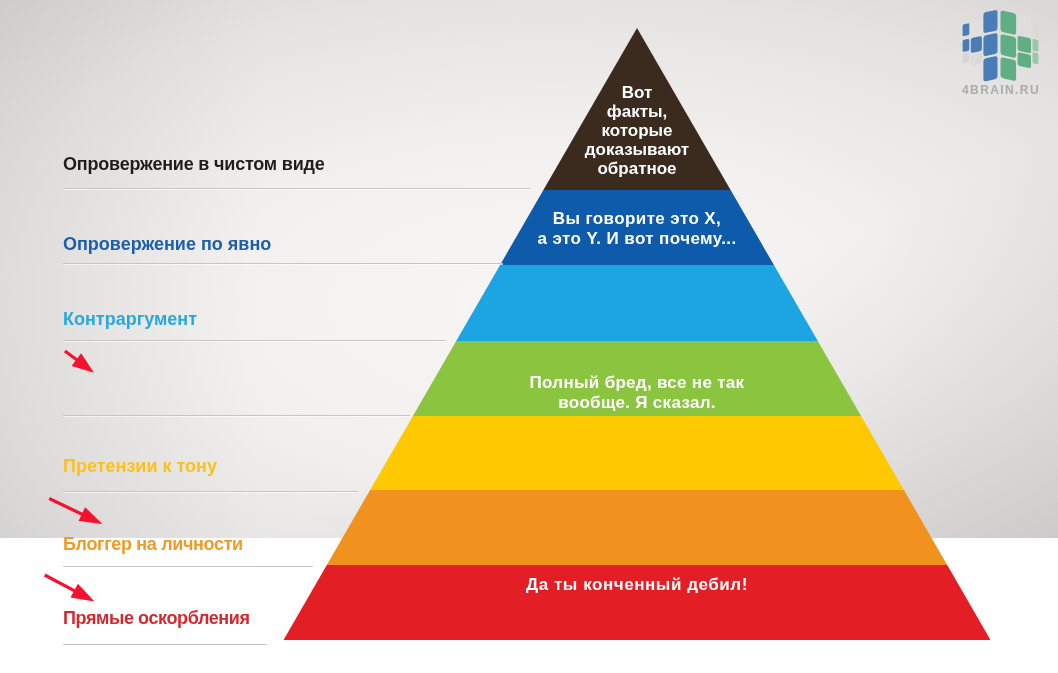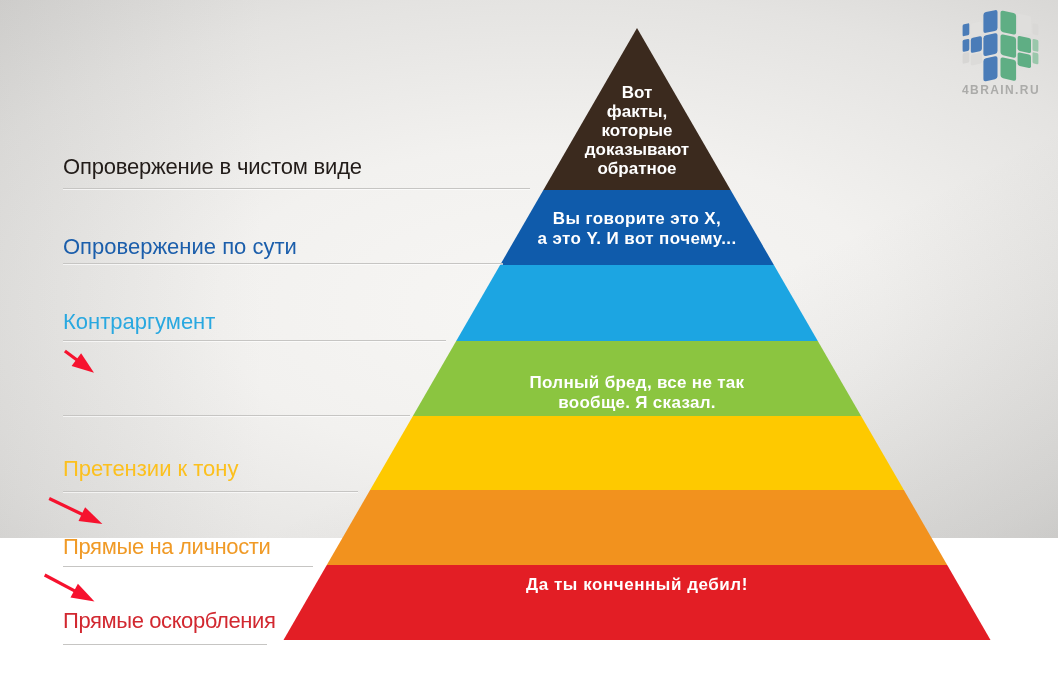--- a/index.html
+++ b/index.html
@@ -3,21 +3,21 @@
 <meta charset="utf-8">
 <style>
   html,body{margin:0;padding:0;}
   body{width:1058px;height:673px;overflow:hidden;font-family:"Liberation Sans",sans-serif;}
   #stage{position:absolute;top:0;left:0;width:1058px;height:538px;
     background:
       linear-gradient(to right, rgba(120,120,118,0.10), rgba(120,120,118,0) 25%),
       linear-gradient(to top left, rgba(100,100,98,0.17), rgba(100,100,98,0) 38%),
       radial-gradient(ellipse 90% 85% at 52% 57%, #f7f6f4 0%, #f2f1ef 35%, #e4e3e1 68%, #d5d4d2 92%, #cdcdcb 100%);
   }
-  .lbl{position:absolute;font-weight:normal;font-size:22px;white-space:nowrap;}
+  .lbl{position:absolute;font-weight:bold;font-size:18px;white-space:nowrap;}
   .rule{position:absolute;height:1px;background:#c6c5c3;box-shadow:0 1px 0 rgba(255,255,255,0.65);}
   .band{position:absolute;width:700px;left:287px;text-align:center;color:#fff;font-weight:bold;font-size:17px;line-height:19.5px;letter-spacing:0.2px;white-space:nowrap;}
 </style>
 </head>
 <body>
 <div id="stage">
 
   <svg width="1058" height="673" style="position:absolute;top:0;left:0" viewBox="0 0 1058 673">
     <polygon points="637,28 730.6,190 543.4,190" fill="#3b2a1e"></polygon>
     <polygon points="543.4,190 730.6,190 773.9,265 500.1,265" fill="#0f5bab"></polygon>
@@ -27,24 +27,24 @@
     <polygon points="370.1,490 903.9,490 947.2,565 326.8,565" fill="#f2921e"></polygon>
     <polygon points="326.8,565 947.2,565 990.5,640 283.5,640" fill="#e31e25"></polygon>
   </svg>
 
   <div class="band" style="top:83px;line-height:19px;letter-spacing:0;">Вот<br>факты,<br>которые<br>доказывают<br>обратное</div>
   <div class="band" style="top:209px;letter-spacing:0.4px;">Вы говорите это X,<br>а это Y. И вот почему...</div>
   <div class="band" style="top:353px;letter-spacing:0.3px;margin-top:20px;">Полный бред, все не так<br>вообще. Я сказал.</div>
   <div class="band" style="top:575px;letter-spacing:0.55px;">Да ты конченный дебил!</div>
 
   <div class="lbl" style="left:63px;top:154px;color:#221c19;letter-spacing:-0.2px;">Опровержение в чистом виде</div>
-  <div class="lbl" style="left:63px;top:234px;color:#1b5eab;">Опровержение по сути</div>
+  <div class="lbl" style="left:63px;top:234px;color:#1b5eab;">Опровержение по явно</div>
   <div class="lbl" style="left:63px;top:309px;color:#29a8e0;">Контраргумент</div>
   <div class="lbl" style="left:63px;top:456px;color:#fcc01e;">Претензии к тону</div>
-  <div class="lbl" style="left:63px;top:533.5px;color:#f09a26;letter-spacing:-0.35px;">Прямые на личности</div>
+  <div class="lbl" style="left:63px;top:533.5px;color:#f09a26;letter-spacing:-0.35px;">Блоггер на личности</div>
   <div class="lbl" style="left:63px;top:608px;color:#d22830;letter-spacing:-0.4px;">Прямые оскорбления</div>
 
   <div class="rule" style="left:63px;top:188px;width:467px;"></div>
   <div class="rule" style="left:63px;top:263px;width:440px;"></div>
   <div class="rule" style="left:63px;top:340px;width:383px;"></div>
   <div class="rule" style="left:63px;top:415px;width:347px;"></div>
   <div class="rule" style="left:63px;top:491px;width:295px;"></div>
   <div class="rule" style="left:63px;top:566px;width:250px;"></div>
   <div class="rule" style="left:63px;top:644px;width:204px;"></div>
 

